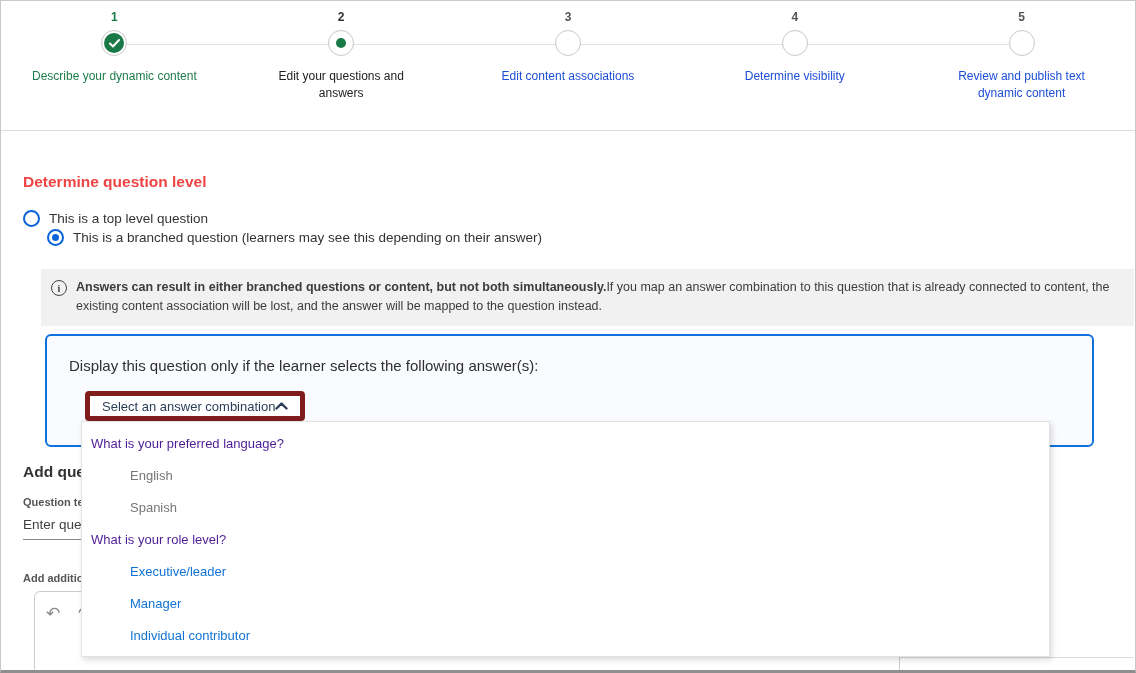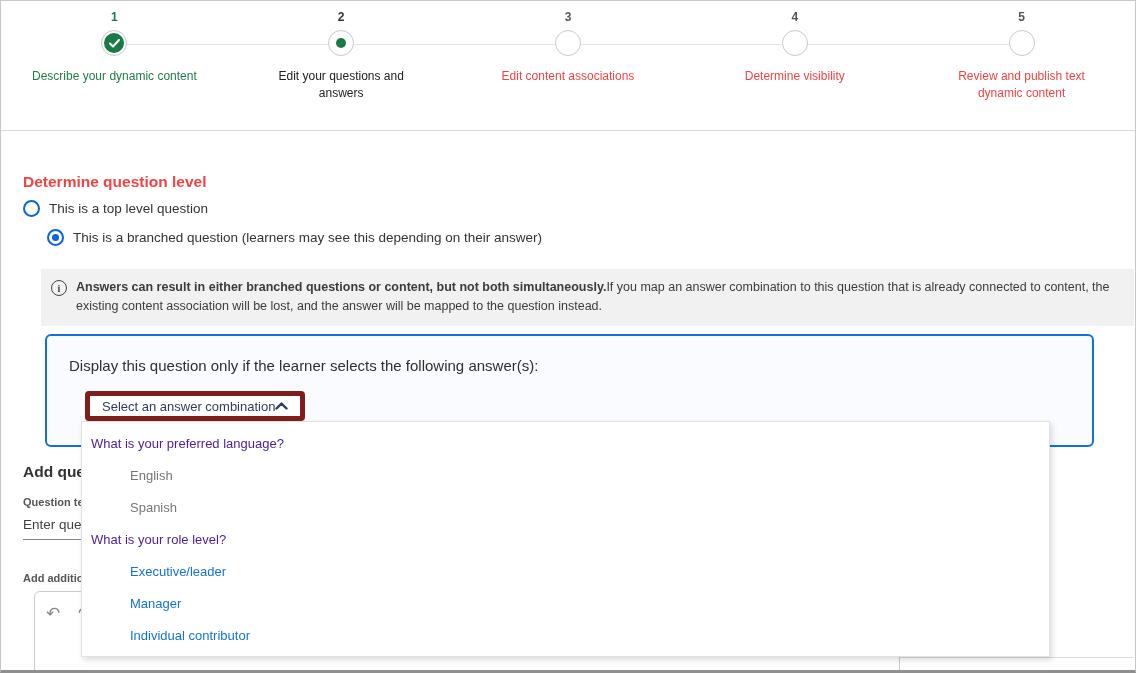--- a/index.html
+++ b/index.html
@@ -9,30 +9,30 @@
   
   .stepper{position:absolute;top:0;left:0;width:100%;height:130px;border-bottom:1px solid #dcdcdc;
            display:flex;box-sizing:border-box;}
   .connector{position:absolute;top:43px;left:114px;width:908px;height:1px;background:#e3e3e3;z-index:0;}
   .step{flex:1;text-align:center;padding-top:8px;position:relative;z-index:1;}
   .step-number{font-size:12px;font-weight:600;color:#555;line-height:16px;margin-bottom:5px;}
   .dot-outer{width:24px;height:24px;border:1px solid #c9c9c9;border-radius:50%;background:#fff;
              margin:0 auto;display:flex;align-items:center;justify-content:center;}
   .dot-check{width:20px;height:20px;border-radius:50%;background:#1a7a47;display:flex;align-items:center;justify-content:center;}
   .dot-current{width:10px;height:10px;border-radius:50%;background:#1a7a47;}
-  .step-label{margin:12px auto 0;max-width:166px;font-size:12px;line-height:17px;color:#ef4444;}
+  .step-label{margin:12px auto 0;max-width:166px;font-size:12px;line-height:17px;color:#1d4ed8;}
   .step.completed .step-number{color:#1a7a47;}
   .step.completed .step-label{color:#1e7d49;}
   .step.current .step-number{color:#333;}
   .step.current .step-label{color:#222;font-weight:400;}
 
   
   .section-heading{position:absolute;left:22px;top:172px;font-size:15.5px;font-weight:700;color:#ef4444;}
   .radio-row{position:absolute;left:22px;display:flex;align-items:center;gap:9px;}
-  .radio-row.r1{top:199px;} .radio-row.r2{top:228px;padding-left:24px;}
+  .radio-row.r1{top:209px;} .radio-row.r2{top:228px;padding-left:24px;}
   .radio{width:13px;height:13px;border:2px solid #0b63d9;border-radius:50%;background:#fff;
          position:relative;flex-shrink:0;}
   .radio.selected::after{content:"";position:absolute;left:3px;top:3px;width:7px;height:7px;
          border-radius:50%;background:#0b63d9;}
   .radio-label{font-size:13.5px;color:#333;}
 
   
   .banner{position:absolute;left:40px;top:268px;width:1093px;box-sizing:border-box;background:#f1f1f1;
           padding:9px 14px 10px 10px;display:flex;gap:9px;font-size:12.5px;line-height:19px;color:#3c3c3c;}
   .info-icon{width:14px;height:14px;border:1.5px solid #444;border-radius:50%;flex-shrink:0;margin-top:2px;

